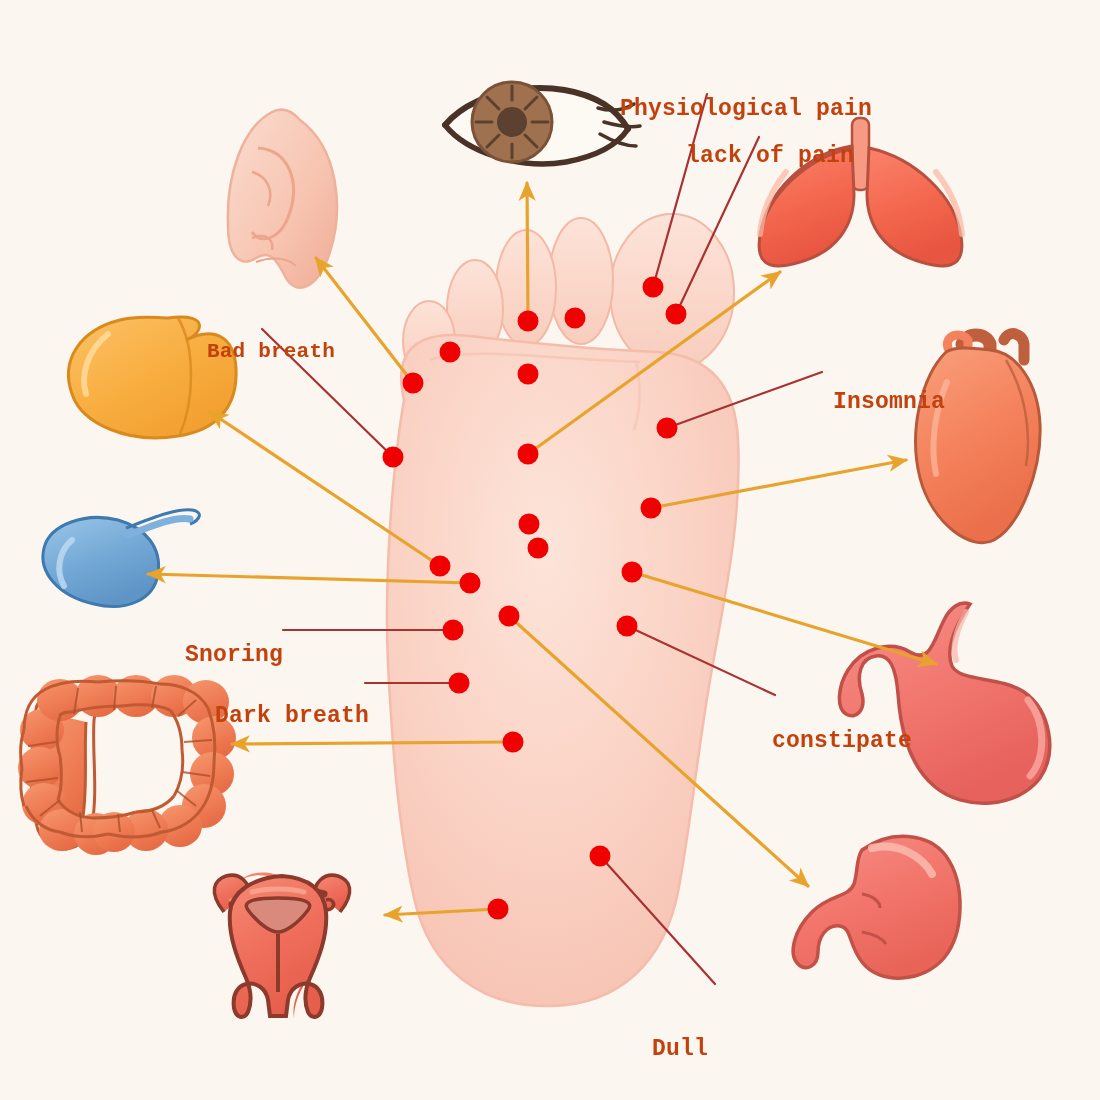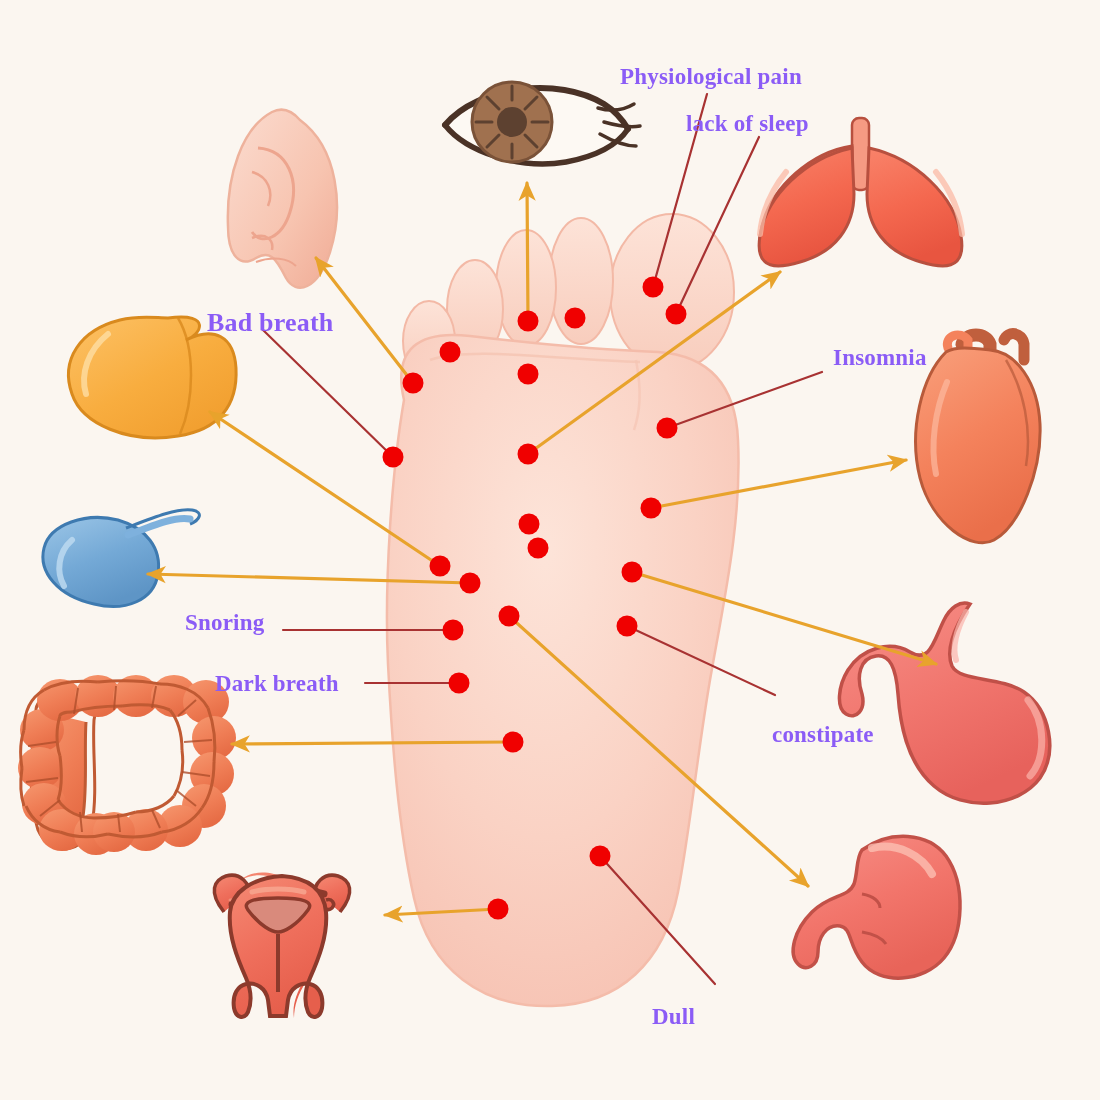--- a/index.html
+++ b/index.html
@@ -8,25 +8,26 @@
     width:1100px;height:1100px;
     background:#fbf6f0;
     font-family:"Liberation Sans", sans-serif;
     overflow:hidden;
     position:relative;
   }
   #stage{position:absolute;left:0;top:0;width:1100px;height:1100px;}
   #art{position:absolute;left:0;top:0;width:1100px;height:1100px;}
   .label{
     position:absolute;
-    font-family:Liberation Serif, serif;
+    font-family:Liberation Mono, monospace;
     font-weight:bold;
-    color:#8b5cf6;
+    color:#c2410c;
     white-space:nowrap;
     letter-spacing:0.2px;
+    margin-top:32px;
   }
 </style>
 </head>
 <body>
 
 <div id="stage">
 
   <svg id="art" viewBox="0 0 1100 1100" xmlns="http://www.w3.org/2000/svg">
     <defs>
       <radialGradient id="gFoot" cx="45%" cy="32%" r="78%">
@@ -343,21 +344,21 @@
         <circle cx="453" cy="630" r="10.5" fill="#f00000"></circle>
         <circle cx="459" cy="683" r="10.5" fill="#f00000"></circle>
         <circle cx="513" cy="742" r="10.5" fill="#f00000"></circle>
         <circle cx="600" cy="856" r="10.5" fill="#f00000"></circle>
         <circle cx="498" cy="909" r="10.5" fill="#f00000"></circle>
       </g>
   </svg>
 
   <div id="label-layer">
       <div class="label" style="left: 620px; top: 64px; font-size: 23px;">Physiological pain</div>
-      <div class="label" style="left: 686px; top: 111px; font-size: 23px;">lack of sleep</div>
-      <div class="label" style="left: 207px; top: 308px; font-size: 26px;">Bad breath</div>
-      <div class="label" style="left: 833px; top: 345px; font-size: 23px;">Insomnia</div>
+      <div class="label" style="left: 686px; top: 111px; font-size: 23px;">lack of pain</div>
+      <div class="label" style="left: 207px; top: 308px; font-size: 21px;">Bad breath</div>
+      <div class="label" style="left: 833px; top: 357px; font-size: 23px;">Insomnia</div>
       <div class="label" style="left: 185px; top: 610px; font-size: 23px;">Snoring</div>
       <div class="label" style="left: 215px; top: 671px; font-size: 23px;">Dark breath</div>
-      <div class="label" style="left: 772px; top: 722px; font-size: 23px;">constipate</div>
+      <div class="label" style="left: 772px; top: 696px; font-size: 23px;">constipate</div>
       <div class="label" style="left: 652px; top: 1004px; font-size: 23px;">Dull</div>
     </div>
 </div>
 
 </body></html>

